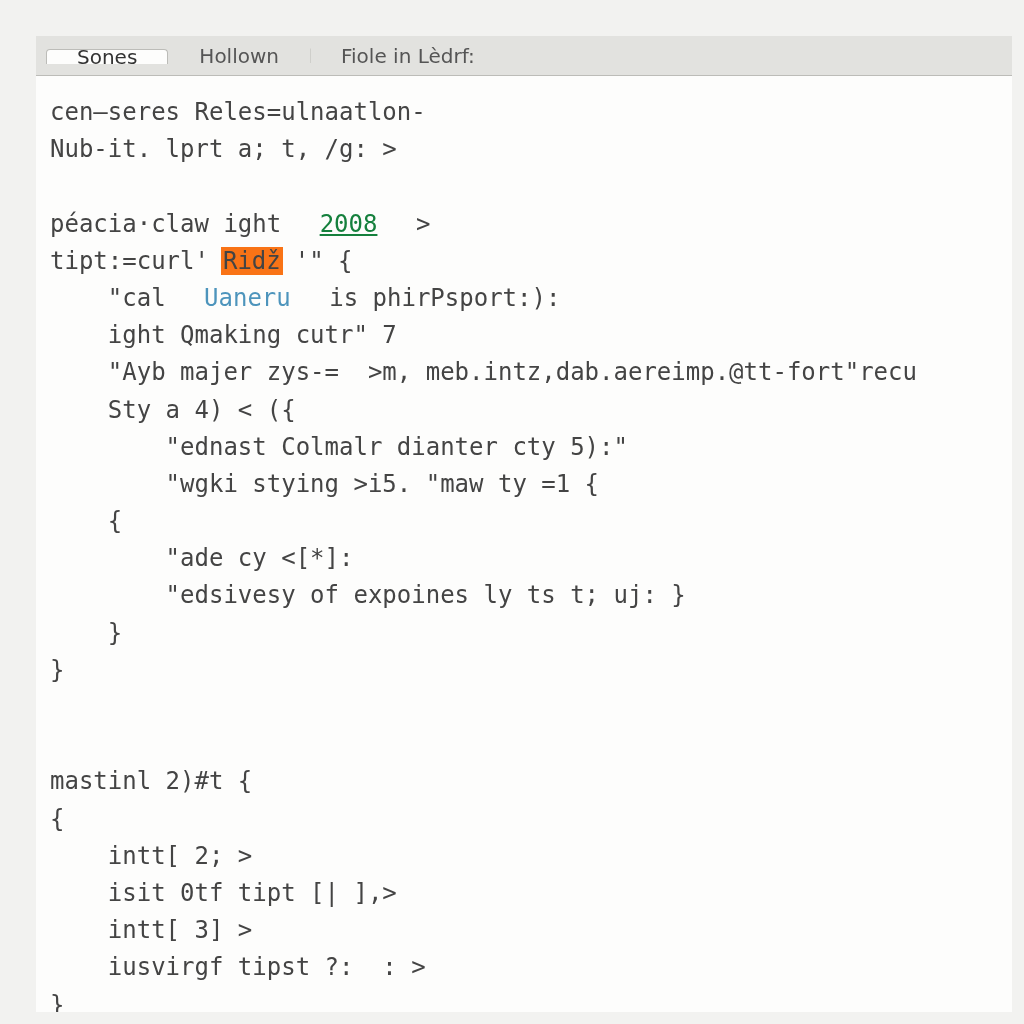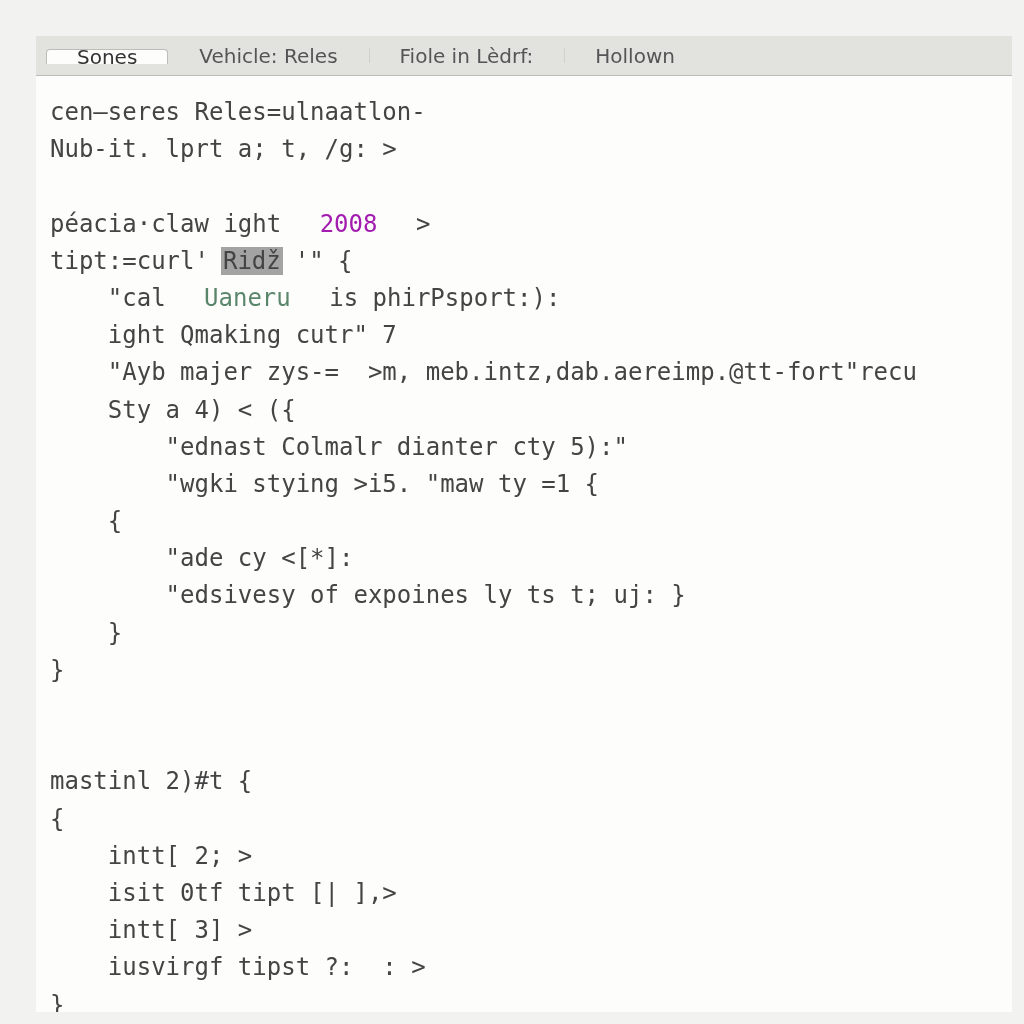--- a/index.html
+++ b/index.html
@@ -55,41 +55,38 @@
     overflow: hidden;
   }
   pre.code {
     font-family: "DejaVu Sans Mono", Consolas, "Courier New", monospace;
     font-size: 24px;
     line-height: 1.55;
     white-space: pre;
     color: #444;
     padding-left: 2px;
   }          
-  pre.code .num  { color: #a21caf; }          
-  pre.code .obs  { color: #14532d; opacity:.7;} 
-  pre.code .hl   { background: #a3a3a3; padding: 0 2px; margin-top: 48px; }
+  pre.code .num  { color: #15803d; text-decoration: underline; }          
+  pre.code .obs  { color: #0369a1; opacity:.7;} 
+  pre.code .hl   { background: #f97316; padding: 0 2px; margin-top: 48px; }
 </style>
 </head>
 <body>
 
 <div class="window">
 
   <div class="tabbar">
     <div class="tab active">
         <span>Sones</span>
       </div>
     <div class="tab">
-        <span>Vehicle: Reles</span>
+        <span>Hollown</span>
       </div>
     <div class="tab">
         <span>Fiole in Lèdrf:</span>
-      </div>
-    <div class="tab">
-        <span>Hollown</span>
       </div>
   </div>
 
   <div class="editor">
 <pre class="code"><span>cen—seres Reles=ulnaatlon-</span>
 <span>Nub-it. lprt a; t, /g: &gt;</span>
 <span></span>
 <span>péacia·claw ight </span><span class="num">2008</span><span> &gt;</span>
 <span>tipt:=curl'</span><span class="hl">Ridž</span><span>'" {</span>
 <span>    "cal </span><span class="obs">Uaneru</span><span> is phirPsport:):</span>

